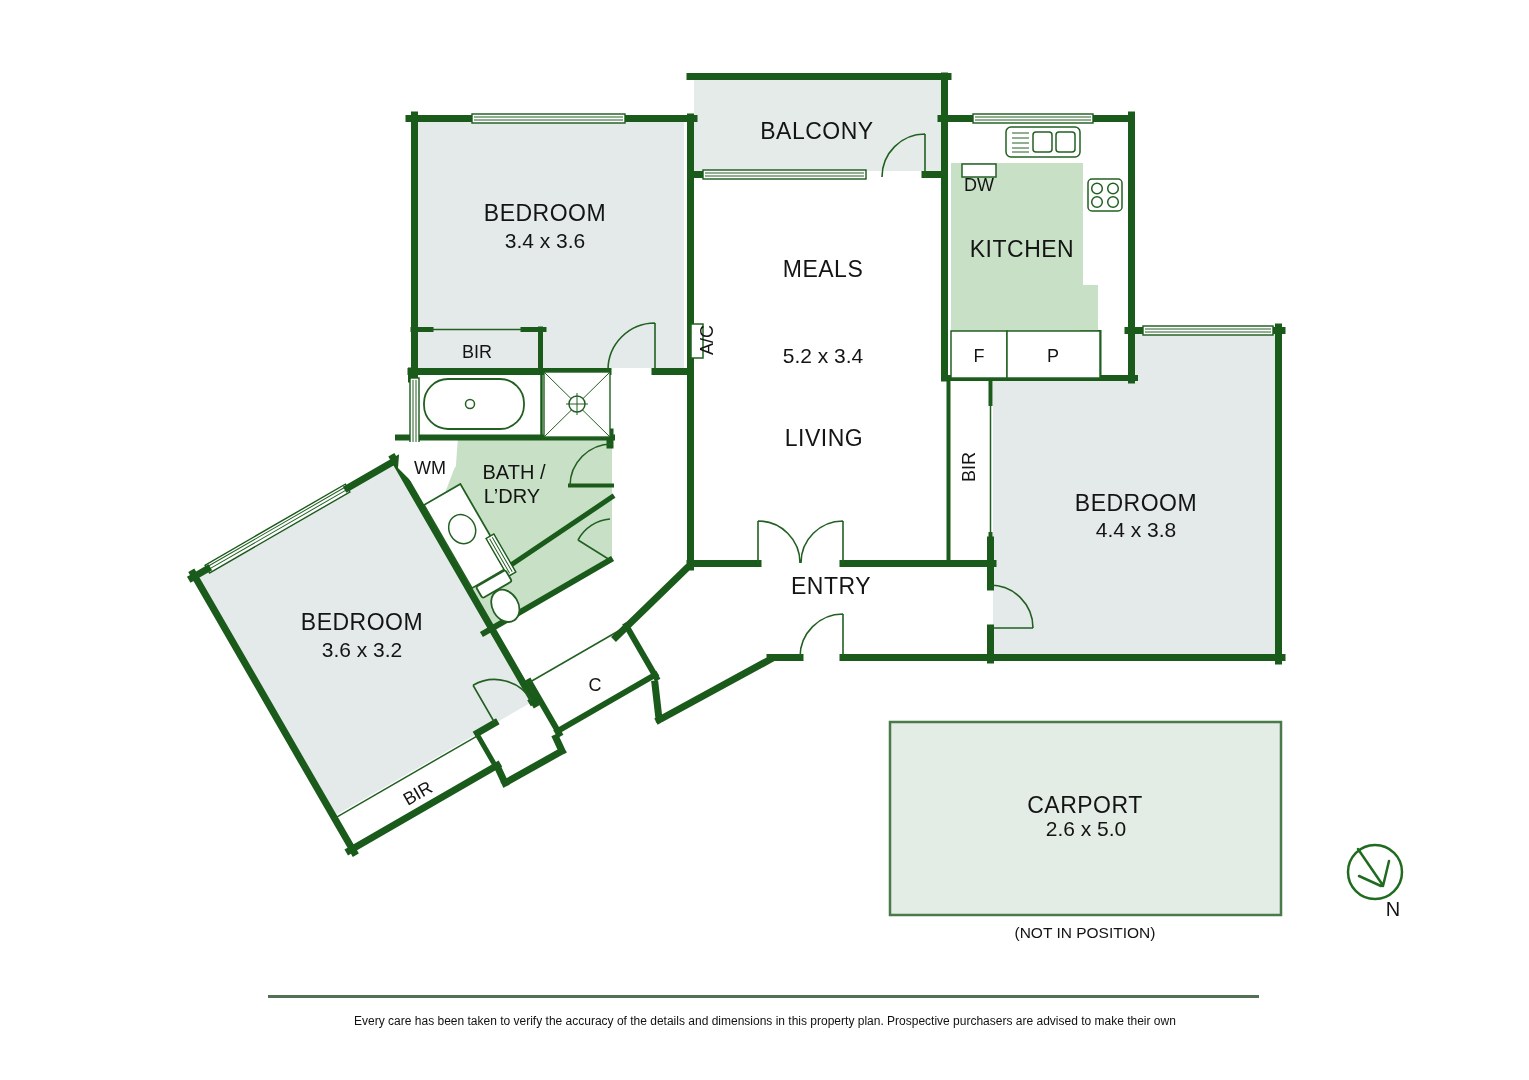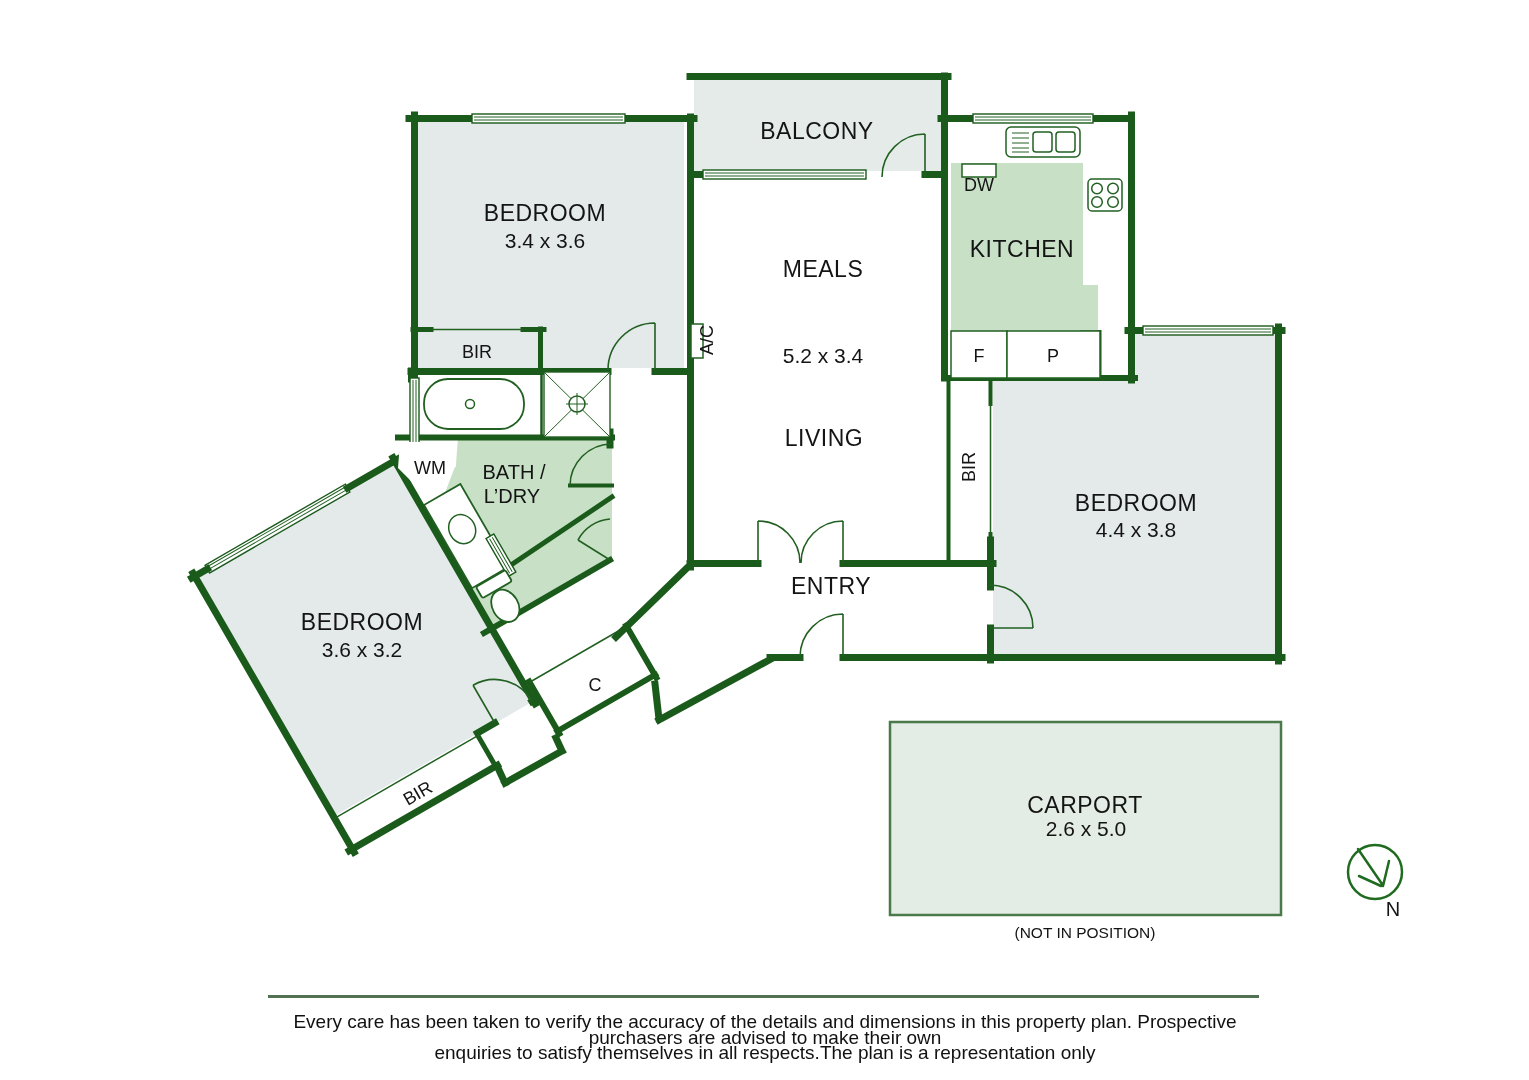--- a/index.html
+++ b/index.html
@@ -25,21 +25,21 @@
   text{fill:#141414;}
   .t-room{font:23px "Liberation Sans", sans-serif;text-anchor:middle;letter-spacing:.5px;}
   .t-dim{font:21px "Liberation Sans", sans-serif;text-anchor:middle;}
   .t-small{font:18px "Liberation Sans", sans-serif;text-anchor:middle;}
   .t-bath{font:20px "Liberation Sans", sans-serif;text-anchor:middle;}
   .t-note{font:15.5px "Liberation Sans", sans-serif;text-anchor:middle;}
   .t-n{font:20px "Liberation Sans", sans-serif;text-anchor:middle;}
   
   #footer-rule{position:absolute;left:268px;top:995px;width:991px;height:3px;background:#527052;}
   #disclaimer{position:absolute;left:250px;top:1014px;width:1030px;text-align:center;
-              font-size:19px;line-height:15.5px;color:#111;}
+              font-size:12px;line-height:15.5px;color:#111;}
 </style>
 </head>
 <body>
 
 <div id="stage">
 <svg width="1529" height="1080" viewBox="0 0 1529 1080">
 
   <g>
     <rect class="froom" x="418" y="122" width="266" height="246"></rect>
     <rect class="fout" x="694" y="80" width="250" height="91"></rect>
@@ -213,15 +213,14 @@
   <g>
     <circle cx="1375" cy="872" r="27" fill="none" stroke="#1f6b1f" stroke-width="2.5"></circle>
     <path d="M1358,849 L1382,884 M1389,861 L1383,886 M1359,876 L1381,886" fill="none" stroke="#1f6b1f" stroke-width="2.5" stroke-linecap="round"></path>
     <text class="t-n" x="1393" y="916">N</text>
   </g>
 </svg>
 
   <div id="footer-rule"></div>
   <div id="disclaimer">
     <div>Every care has been taken to verify the accuracy of the details and dimensions in this property plan. Prospective purchasers are advised to make their own</div>
-    <div>enquiries to satisfy themselves in all respects.The plan is a representation only</div>
   </div>
 </div>
 
 </body></html>

